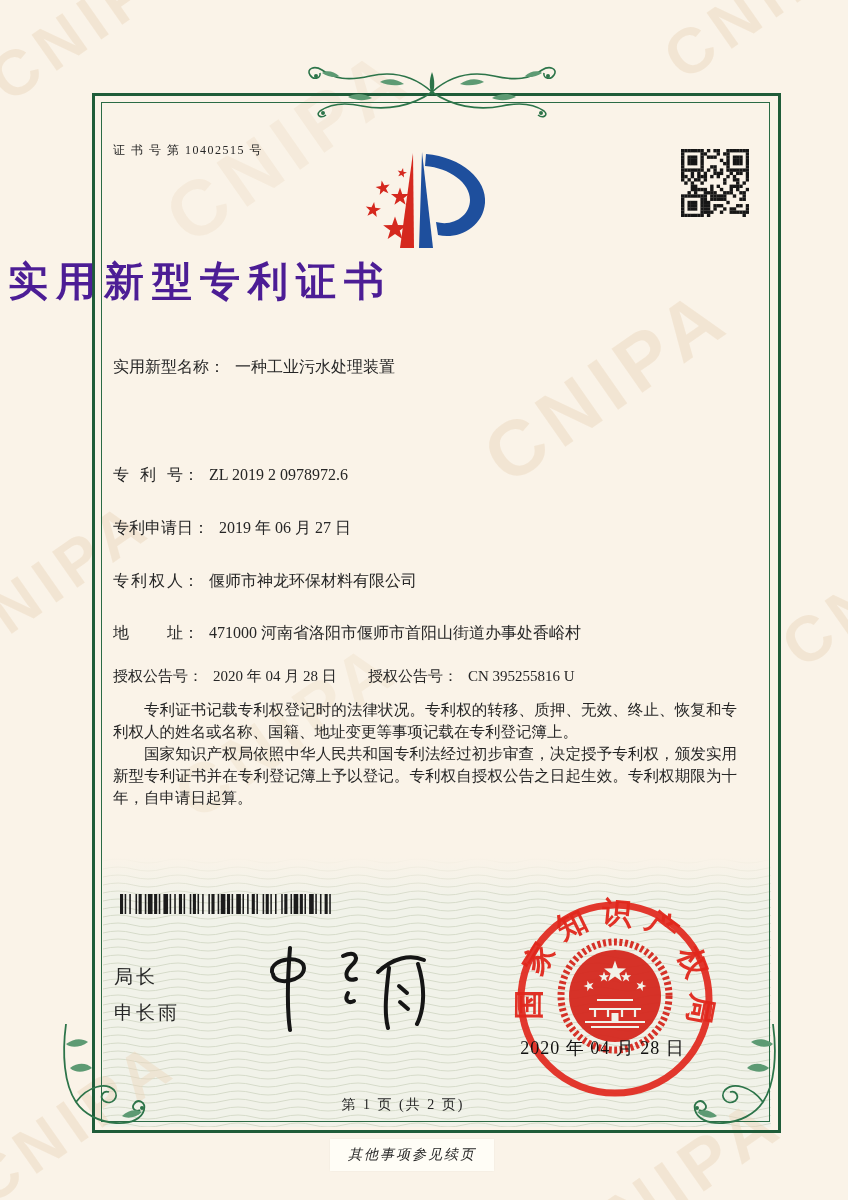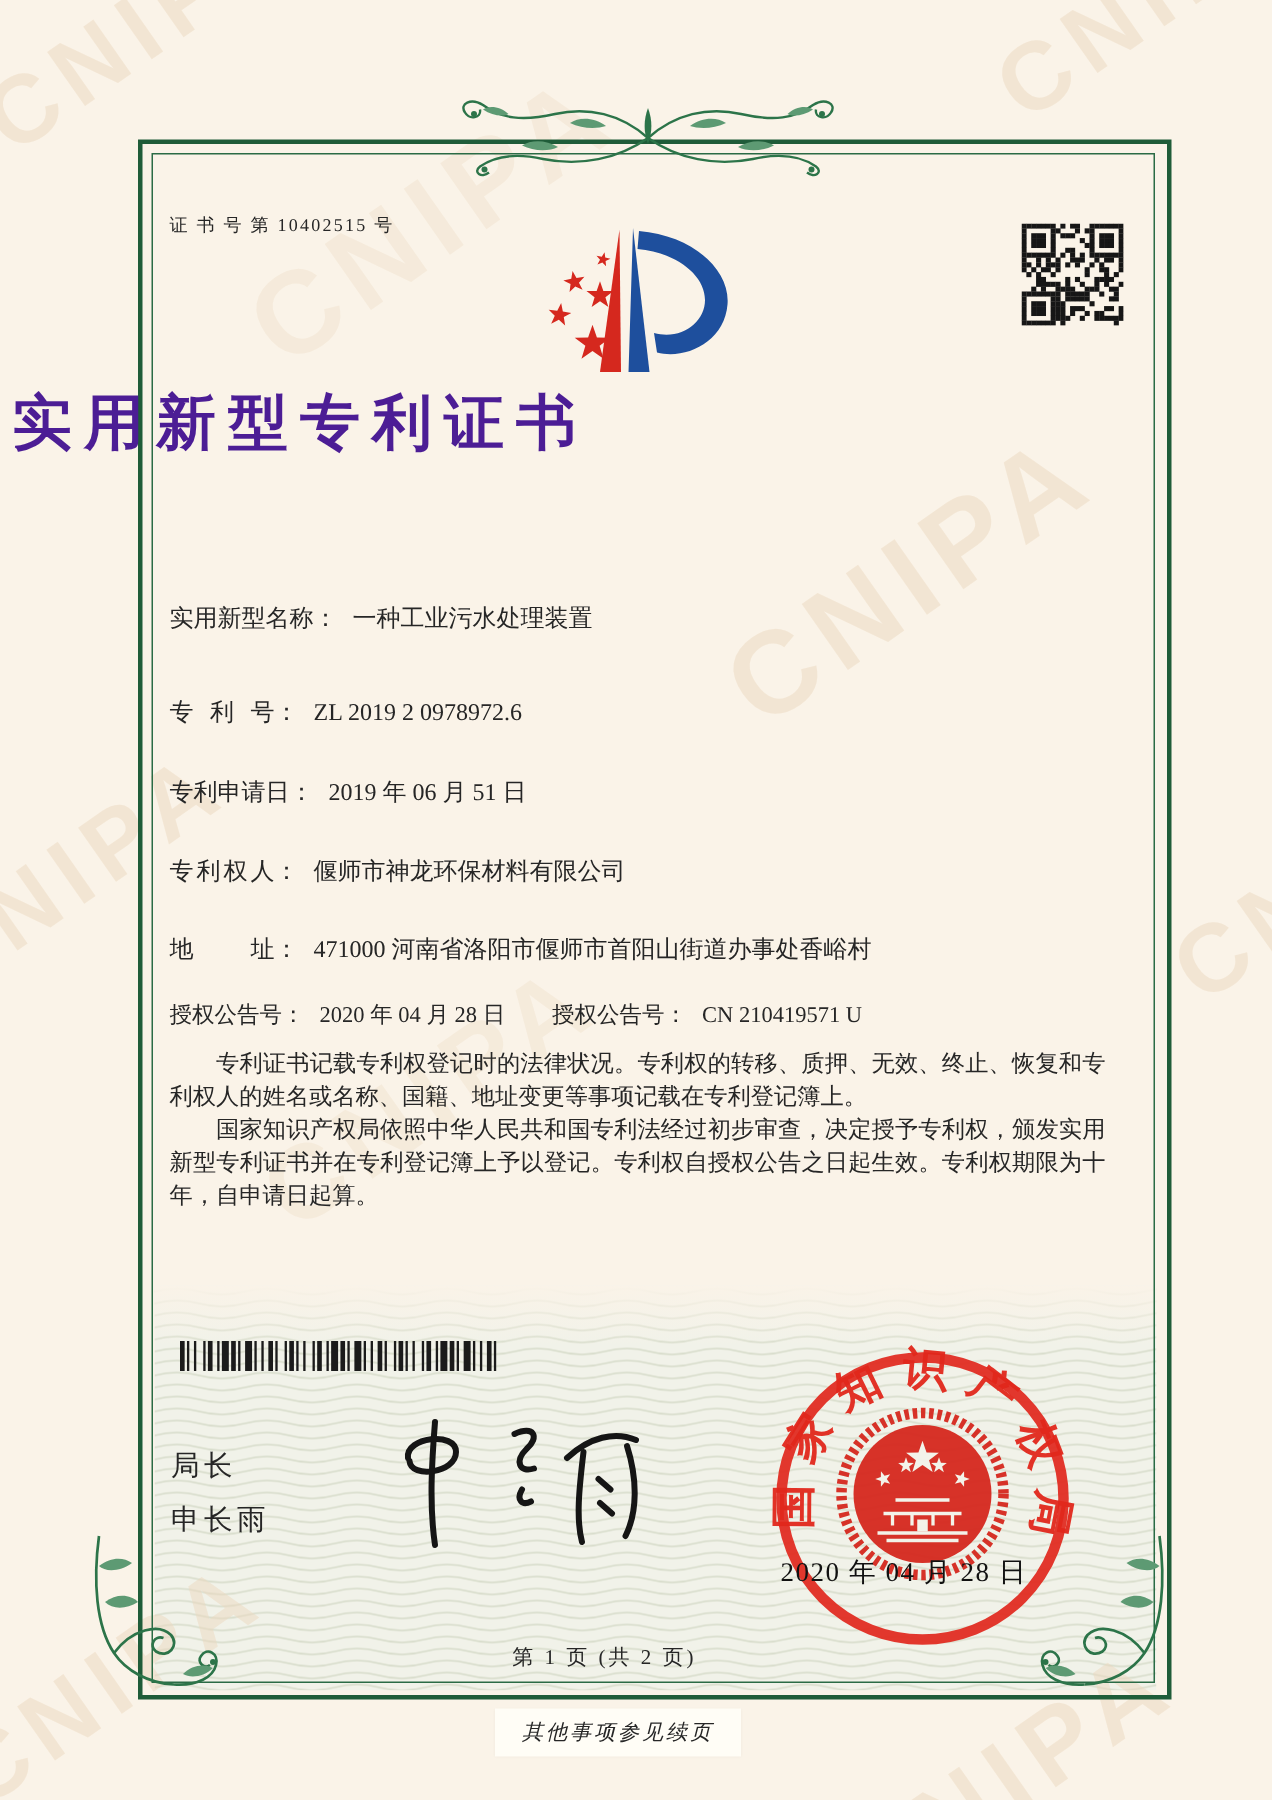--- a/index.html
+++ b/index.html
@@ -365,40 +365,40 @@
       <rect x="9.71" y="64.76" width="3.39" height="3.39" fill="#161616"></rect>
       <rect x="12.95" y="64.76" width="3.39" height="3.39" fill="#161616"></rect>
       <rect x="16.19" y="64.76" width="3.39" height="3.39" fill="#161616"></rect>
       <rect x="19.43" y="64.76" width="3.39" height="3.39" fill="#161616"></rect>
       <rect x="25.90" y="64.76" width="3.39" height="3.39" fill="#161616"></rect>
       <rect x="61.52" y="64.76" width="3.39" height="3.39" fill="#161616"></rect>
     </svg>
 
   <div class="title">实用新型专利证书</div>
 
-  <div class="row" style="top:357px;margin-top:45px;">
+  <div class="row" style="top:357px;">
     <span class="lbl-n">实用新型名称</span><span class="colon">：</span><span class="val">一种工业污水处理装置</span>
   </div>
   <div class="row" style="top:465px;">
     <span class="lbl">专利号</span><span class="colon">：</span><span class="val">ZL 2019 2 0978972.6</span>
   </div>
   <div class="row" style="top:518px;">
-    <span class="lbl-n">专利申请日</span><span class="colon">：</span><span class="val">2019 年 06 月 51 日</span>
+    <span class="lbl-n">专利申请日</span><span class="colon">：</span><span class="val">2019 年 06 月 27 日</span>
   </div>
   <div class="row" style="top:571px;">
     <span class="lbl">专利权人</span><span class="colon">：</span><span class="val">偃师市神龙环保材料有限公司</span>
   </div>
   <div class="row" style="top:623px;">
     <span class="lbl">地址</span><span class="colon">：</span><span class="val">471000 河南省洛阳市偃师市首阳山街道办事处香峪村</span>
   </div>
 
   <div class="row grant" style="top:667px;">
     <span>授权公告号</span><span>：</span><span class="val">2020 年 04 月 28 日</span>
     <span class="grant2">
-      <span>授权公告号</span><span>：</span><span class="val">CN 210419571 U</span>
+      <span>授权公告号</span><span>：</span><span class="val">CN 395255816 U</span>
     </span>
   </div>
 
   <div class="paras">
     <p>专利证书记载专利权登记时的法律状况。专利权的转移、质押、无效、终止、恢复和专利权人的姓名或名称、国籍、地址变更等事项记载在专利登记簿上。</p>
     <p>国家知识产权局依照中华人民共和国专利法经过初步审查，决定授予专利权，颁发实用新型专利证书并在专利登记簿上予以登记。专利权自授权公告之日起生效。专利权期限为十年，自申请日起算。</p>
   </div>
 
   <svg id="barcode" class="barcode" width="216" height="20">
       <rect x="0.00" y="0" width="3.10" height="20" fill="#1b1b1b"></rect>

